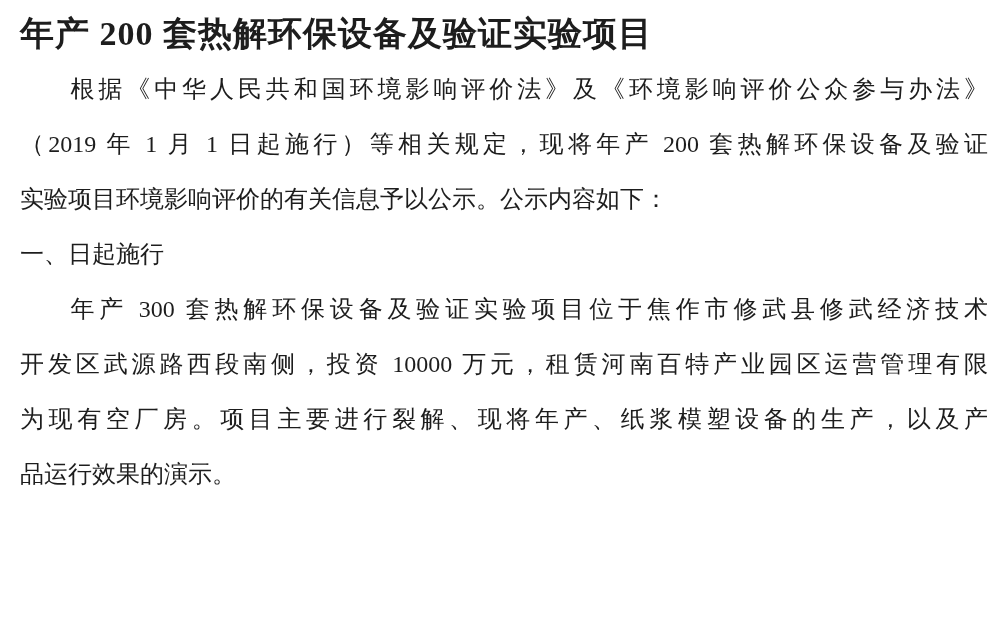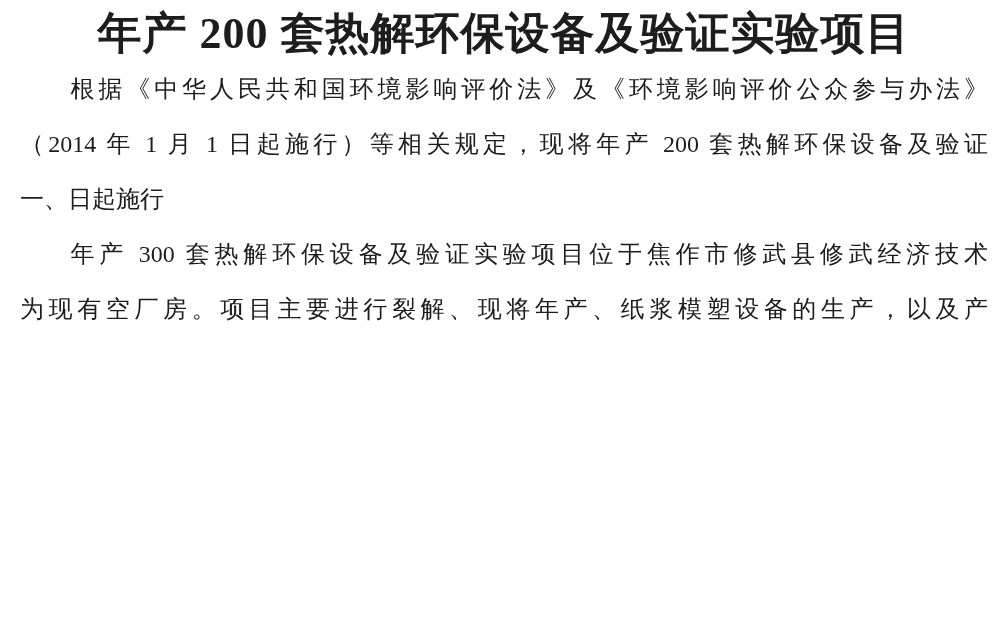--- a/index.html
+++ b/index.html
@@ -12,25 +12,25 @@
     width: 1000px;
     height: 620px;
     box-sizing: border-box;
     background: #ffffff;
     color: #1d1d1d;
     font-family: "Liberation Serif", "DejaVu Serif", serif;
     padding: 6px 12px 0 20px;
     overflow: hidden;
   }
   .title-line {
-    font-size: 44px;
+    font-size: 34px;
     font-weight: 700;
     line-height: 56px;
     height: 56px;
-    text-align: center;
+    text-align: left;
     letter-spacing: 1px;
     white-space: nowrap;
   }
   .line {
     font-size: 24px;
     line-height: 55px;
     height: 55px;
   }
   .justify {
     text-align: justify;
@@ -40,19 +40,22 @@
     text-indent: 2.1em;
   }
 </style>
 </head>
 <body>
 
 <div class="page">
   <div class="title-line">年产 200 套热解环保设备及验证实验项目</div>
 
   <div class="line indent justify">根据《中华人民共和国环境影响评价法》及《环境影响评价公众参与办法》</div>
-  <div class="line justify">（2014 年 1 月 1 日起施行）等相关规定，现将年产 200 套热解环保设备及验证</div>
+  <div class="line justify">（2019 年 1 月 1 日起施行）等相关规定，现将年产 200 套热解环保设备及验证</div>
+  <div class="line">实验项目环境影响评价的有关信息予以公示。公示内容如下：</div>
 
   <div class="line">一、日起施行</div>
 
   <div class="line indent justify">年产 300 套热解环保设备及验证实验项目位于焦作市修武县修武经济技术</div>
+  <div class="line justify">开发区武源路西段南侧，投资 10000 万元，租赁河南百特产业园区运营管理有限</div>
   <div class="line justify">为现有空厂房。项目主要进行裂解、现将年产、纸浆模塑设备的生产，以及产</div>
+  <div class="line">品运行效果的演示。</div>
 </div>
 
 </body></html>

